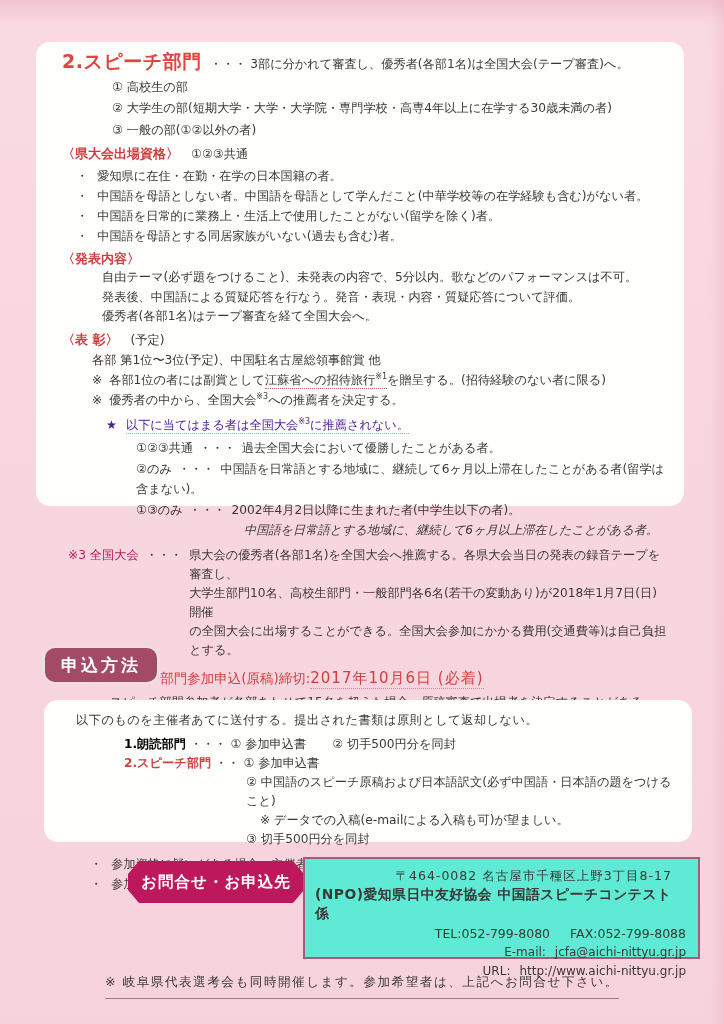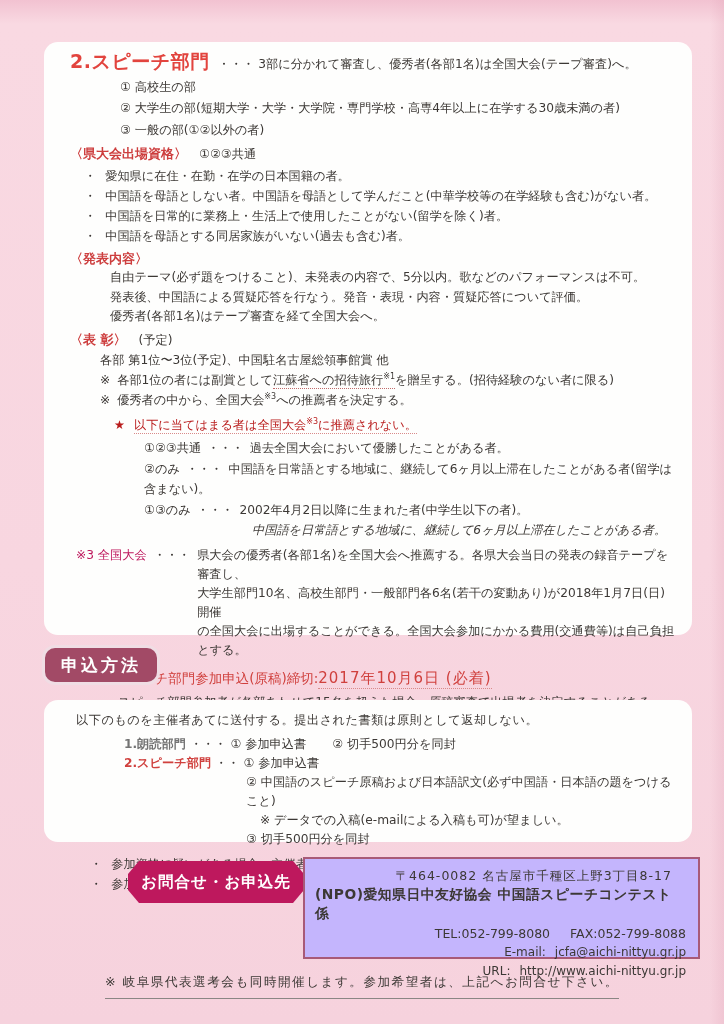--- a/index.html
+++ b/index.html
@@ -5,36 +5,36 @@
   html,body{margin:0;padding:0;}
   body{
     width:724px;height:1024px;position:relative;overflow:hidden;
     font-family:"DejaVu Sans","Liberation Sans",sans-serif;
     font-size:12.2px;color:#3c3835;
     background:linear-gradient(180deg,#f2c2d1 0px,#f9d9e2 24px,#f8d6e0 55%,#f6d2dd 100%);
   }
   body::after{content:"";position:absolute;right:0;top:0;width:14px;height:100%;
     background:linear-gradient(90deg,rgba(0,0,0,0),rgba(222,160,180,.25));pointer-events:none;}
   .box{position:absolute;background:#fefefd;border-radius:14px;box-sizing:border-box;}
-  .box1{left:44px;top:42px;width:648px;height:593px;padding:10px 16px 0 26px;line-height:19.5px;}
+  .box1{left:36px;top:42px;width:648px;height:464px;padding:10px 16px 0 26px;line-height:19.5px;}
   .box2{left:44px;top:700px;width:648px;height:142px;padding:8px 16px 0 32px;line-height:19px;}
   .title-row{white-space:nowrap;}
   .title{color:#e2443e;font-weight:bold;font-size:19px;letter-spacing:.5px;}
   .title-note{font-size:12.2px;margin-left:8px;}
   .divisions{margin-left:50px;line-height:21.5px;margin-top:2px;}
   .sec-h{color:#cd3e3e;font-weight:bold;font-size:13px;margin-top:3px;}
   .sec-h .h-note{color:#3c3835;font-weight:normal;font-size:12.2px;margin-left:12px;}
   .quals{margin-left:14px;margin-top:1px;line-height:20px;}
   .li .dot{margin-right:9px;}
   .pres{margin-left:40px;line-height:19.5px;}
   .awards-body{margin-left:30px;line-height:20px;}
   .note-line .mark{margin-right:7px;}
   .dotted-u{border-bottom:1px dotted #c06a6a;padding-bottom:1px;}
   sup{font-size:8px;line-height:0;}
-  .warn{color:#b91c1c;margin:5px 0 3px 14px;}
+  .warn{color:#4c1d95;margin:5px 0 3px 14px;}
   .warn .star{margin-right:9px;}
   .warn-u{border-bottom:1px dotted #d98a8a;padding-bottom:1px;}
   .excl{margin-left:44px;line-height:20.5px;}
   .excl .sep{margin:0 6px;}
   .excl-cont{margin-left:108px;font-style:italic;}
   .nat{display:flex;margin-left:6px;margin-top:5px;line-height:19px;}
   .nat-label{color:#be185d;white-space:nowrap;}
   .nat .sep{margin:0 7px;white-space:nowrap;}
   .deadline{margin:9px 0 0 26px;white-space:nowrap;}
   .deadline .mark{color:#d0403d;margin-right:7px;}
@@ -42,33 +42,33 @@
   .dl-date{color:#d0403d;font-size:15px;border-bottom:1px dotted #d98a8a;padding-bottom:1px;letter-spacing:1px;}
   .dl-body{margin-left:48px;margin-top:4px;line-height:19px;}
   .travel{margin-top:7px;line-height:18.5px;}
   .travel-note{margin-left:96px;line-height:18.5px;}
   .badge1{position:absolute;left:42px;top:645px;width:118px;height:40px;
     background:#a24a66;color:#fff;font-size:17px;font-weight:bold;letter-spacing:3px;
     display:flex;align-items:center;justify-content:center;border-radius:13px;
     border:3px solid #f0dde4;box-sizing:border-box;}
   .apply-intro{margin-top:3px;margin-bottom:5px;letter-spacing:.5px;}
   .ap-item{margin-left:48px;}
-  .ap1-label{color:#737373;font-weight:bold;}
+  .ap1-label{color:#000000;font-weight:bold;}
   .ap2-label{color:#d0413e;font-weight:bold;}
   .ap-sep{margin:0 4px;}
   .ap-gap{margin-left:26px;}
   .ap2-sub{margin-left:170px;}
   .ap2-sub-note{margin-left:184px;}
   .ap-notes{margin-top:6px;margin-left:14px;line-height:19.5px;}
   .badge2{position:absolute;left:128px;top:861px;width:176px;height:42px;
     background:#be185d;color:#fff;font-size:15.5px;font-weight:bold;letter-spacing:1px;
     display:flex;align-items:center;justify-content:center;
     clip-path:polygon(11px 0,calc(100% - 11px) 0,100% 13px,100% calc(100% - 13px),calc(100% - 11px) 100%,11px 100%,0 calc(100% - 13px),0 13px);}
   .cbox{position:absolute;left:303px;top:857px;width:397px;height:102px;
-    background:#c4b5fd;border:2px solid #a85a78;box-sizing:border-box;
+    background:#5eead4;border:2px solid #a85a78;box-sizing:border-box;
     padding:7px 12px 0 10px;font-size:12.5px;line-height:19px;}
   .c-postal{text-align:right;padding-right:14px;letter-spacing:1px;}
   .c-org{font-weight:bold;font-size:13.8px;margin-top:0;letter-spacing:.5px;}
   .c-telfax{text-align:right;margin-top:1px;}
   .c-telfax .tel{margin-right:20px;}
   .c-email,.c-url{text-align:right;font-size:12px;}
   .c-email .lab,.c-url .lab{margin-right:9px;}
   .footer{position:absolute;left:0;top:974px;width:100%;text-align:center;
     font-size:12.6px;letter-spacing:1.5px;}
   .footer-u{border-bottom:1px solid #8a8684;padding-bottom:9px;}

